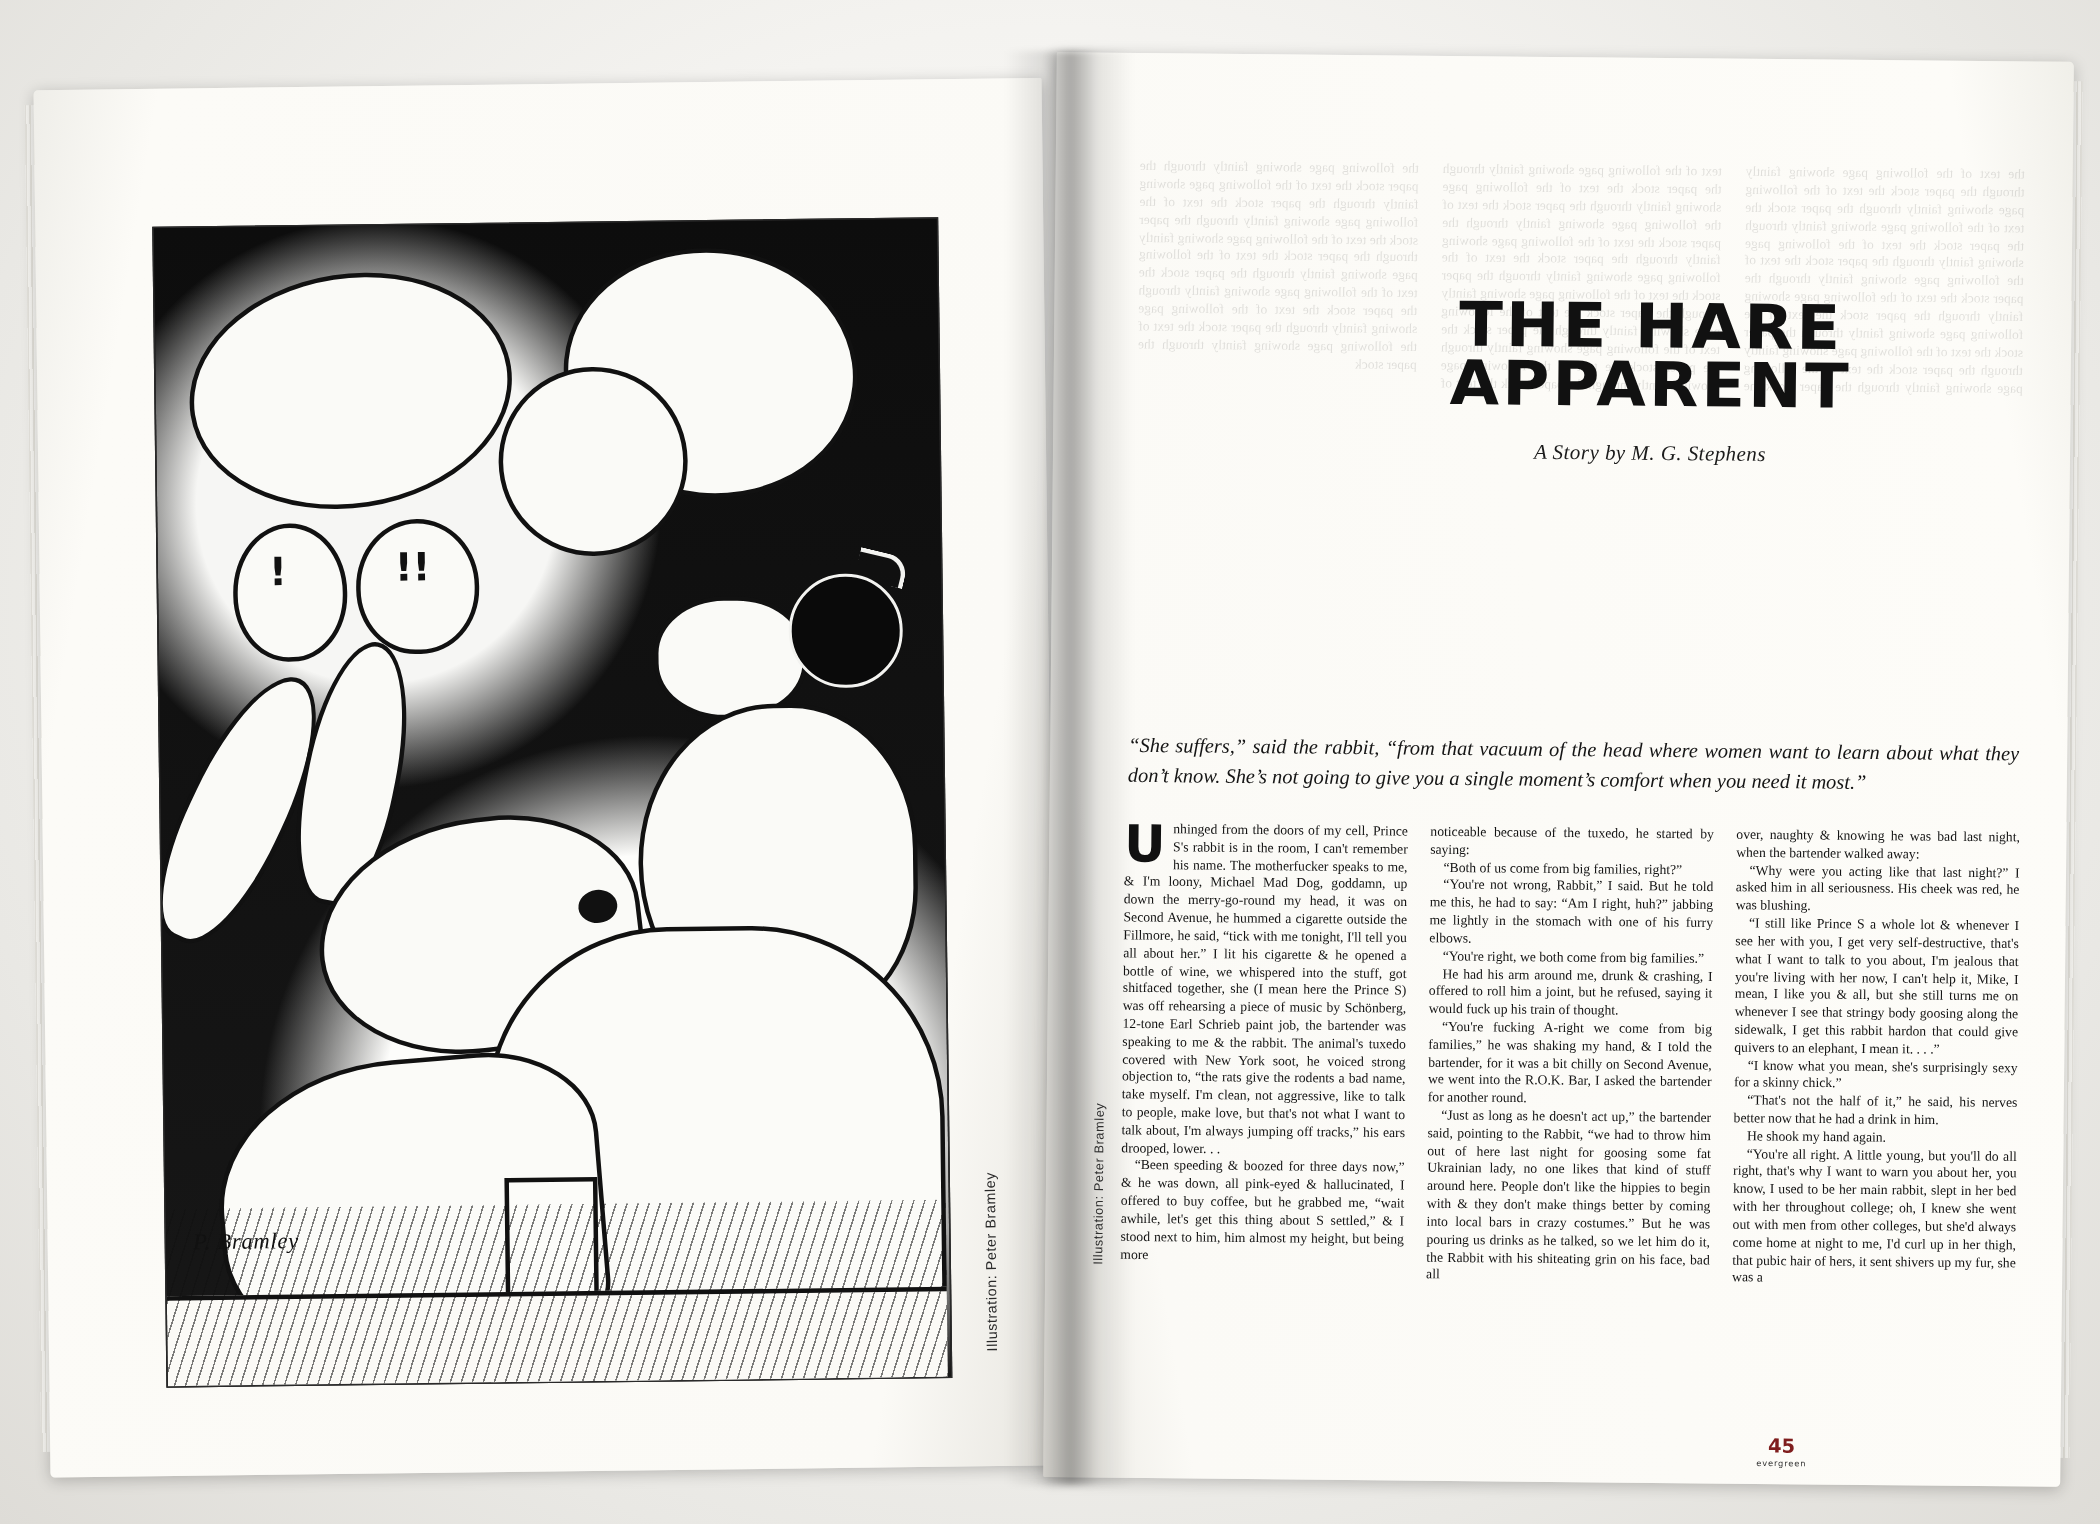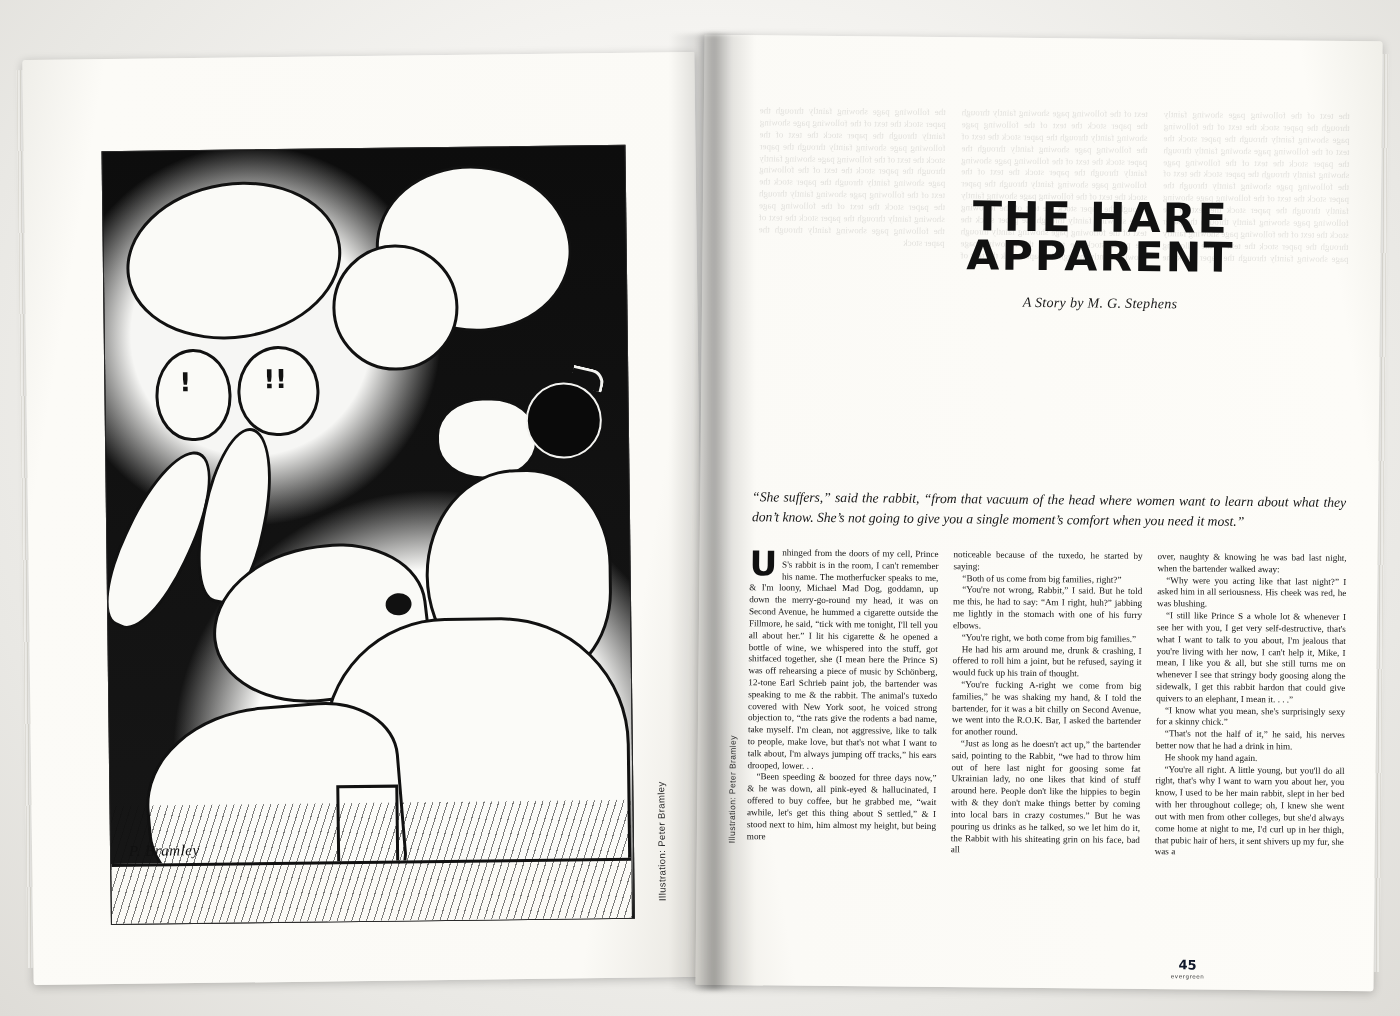--- a/index.html
+++ b/index.html
@@ -250,21 +250,21 @@
     position: absolute;
     left: 0;
     bottom: 0;
     width: 520px;
     height: 118px;
     background: repeating-linear-gradient(-72deg, rgba(17,17,17,0.55) 0 1px, rgba(255,255,255,0) 1px 7px);
   }
   .illus-signature {
     position: absolute;
     left: 18px;
-    bottom: 64px;
+    bottom: 86px;
     color: #111;
     font-family: "Liberation Serif", serif;
     font-style: italic;
     font-size: 15px;
     letter-spacing: 0.5px;
     text-align: right;
   }
 
   .illus-credit {
     position: absolute;
@@ -361,21 +361,21 @@
     position: absolute;
     left: 462px;
     top: 918px;
     text-align: center;
     width: 60px;
   }
   .folio-num {
     font-family: "DejaVu Sans", sans-serif;
     font-weight: bold;
     font-size: 13px;
-    color: #0f172a;
+    color: #7f1d1d;
   }
   .folio-word {
     font-family: "DejaVu Sans", sans-serif;
     font-size: 5.5px;
     letter-spacing: 0.6px;
     color: #333;
     margin-top: 1px;
   }
 
   .vert-credit {

